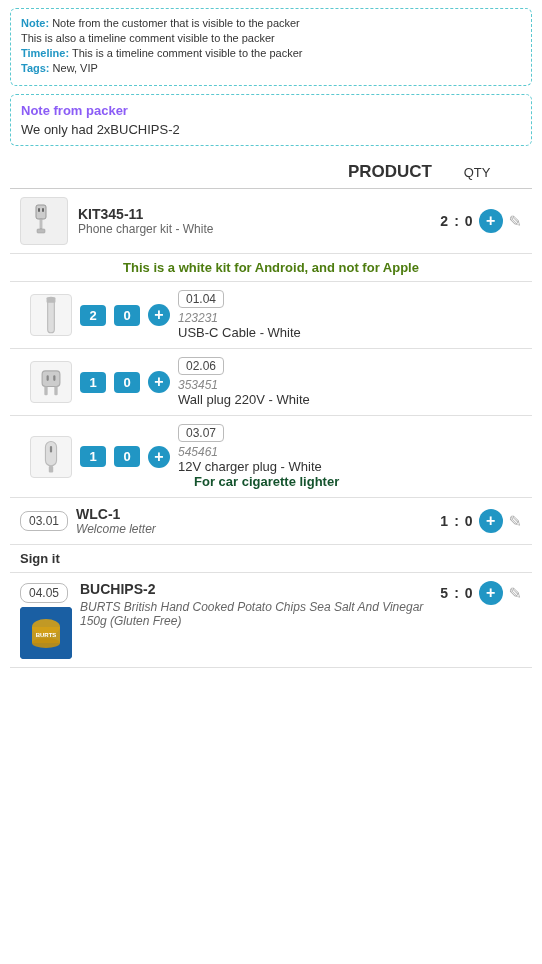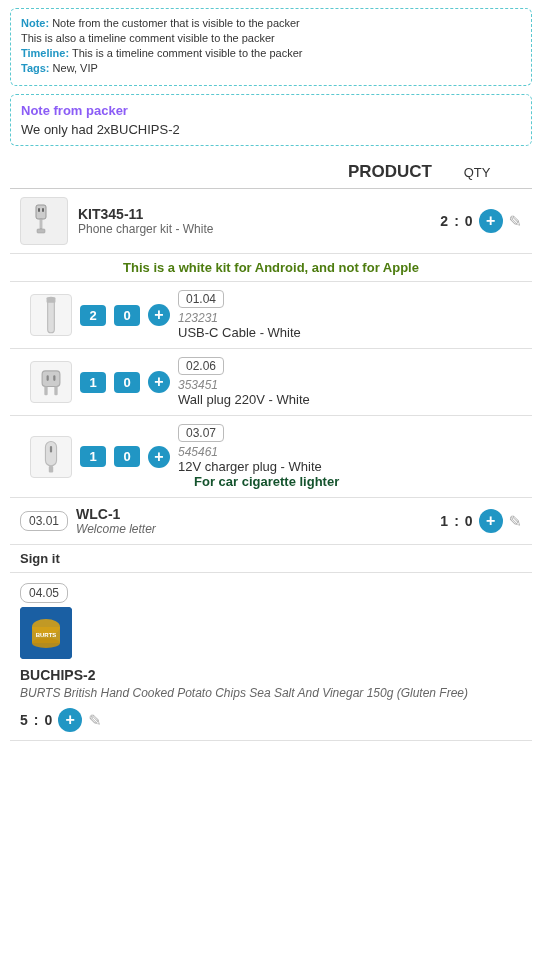--- a/index.html
+++ b/index.html
@@ -296,21 +296,20 @@
       border-bottom: 1px solid #e0e0e0;
     }
 
     
     .buchips-row {
       display: flex;
       align-items: flex-start;
       padding: 8px 10px;
       border-bottom: 1px solid #e0e0e0;
       gap: 8px;
-      flex-direction: column;
     }
 
     .buchips-img {
       width: 52px;
       height: 52px;
       background: #1a5fa3;
       border-radius: 4px;
       display: flex;
       align-items: center;
       justify-content: center;

